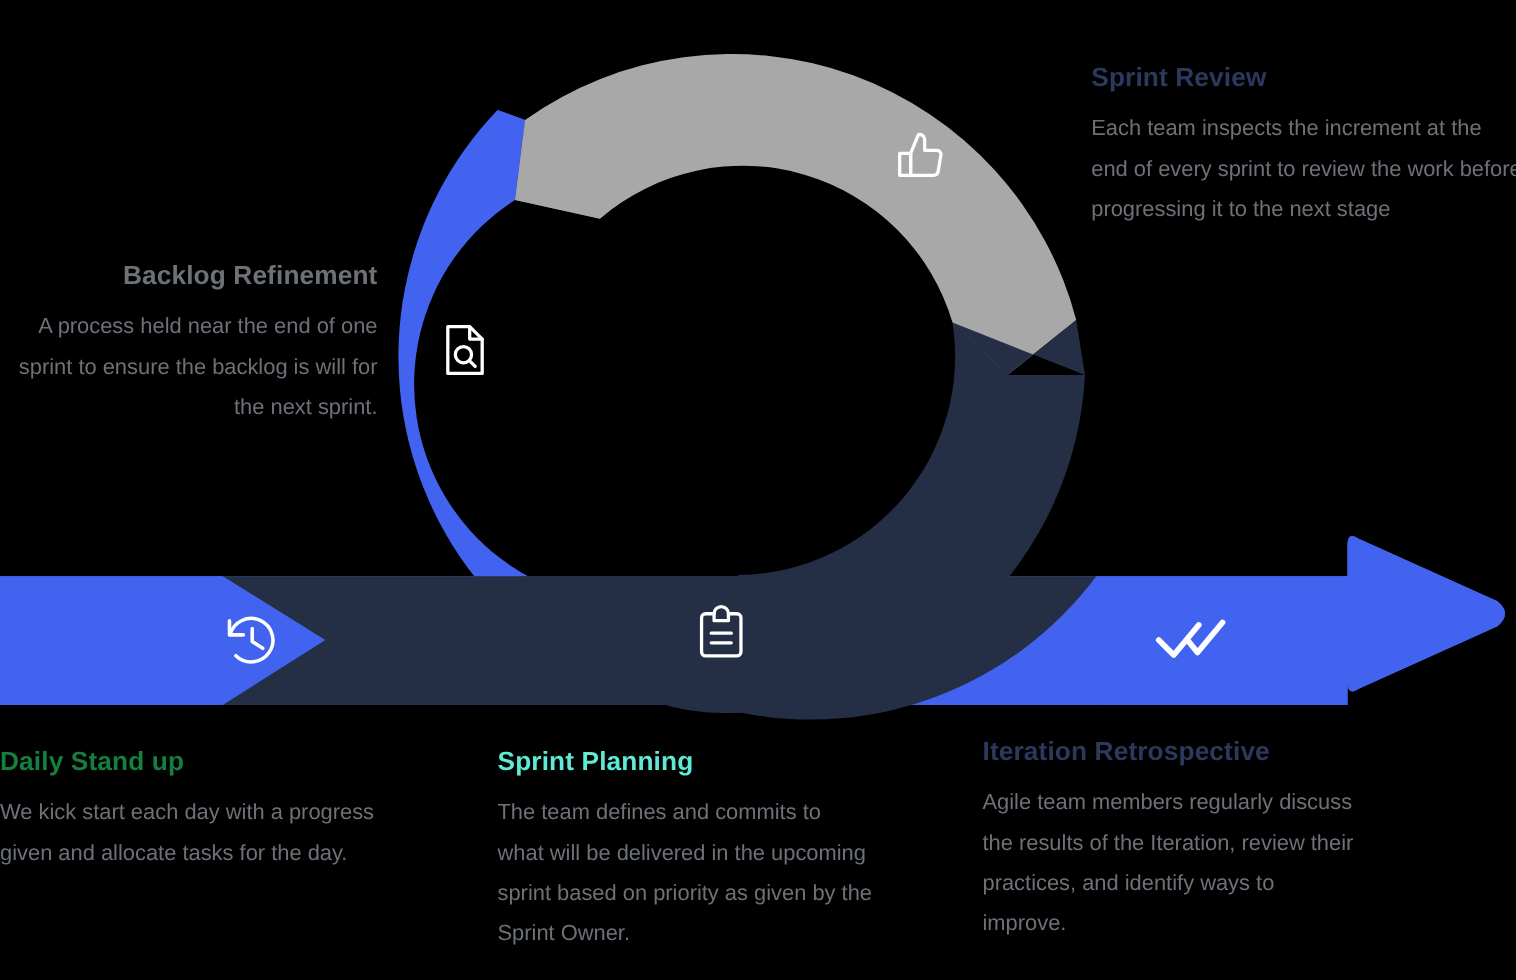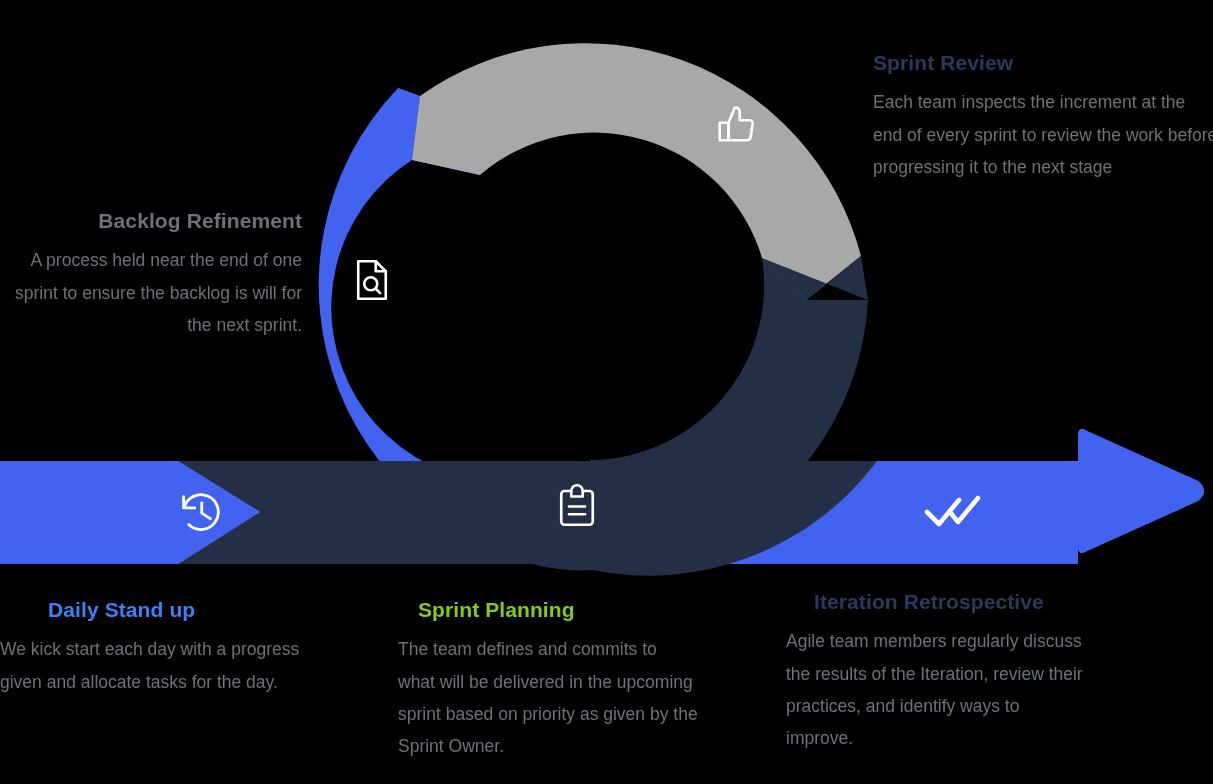--- a/index.html
+++ b/index.html
@@ -38,33 +38,33 @@
   #cap-review {
     left:873px; top:50px; width:345px;
     text-align:left;
   }
   #cap-review h3 { color:#2b3a5c; }
 
   #cap-daily {
     left:0px; top:597px; width:300px;
     text-align:left;
   }
-  #cap-daily h3 { color:#3b82f6;margin-left:48px; }
+  #cap-daily h3 { color:#15803d; }
 
   #cap-planning {
     left:398px; top:597px; width:300px;
     text-align:left;
   }
-  #cap-planning h3 { color:#84cc16;margin-left:20px; }
+  #cap-planning h3 { color:#5eead4; }
 
   #cap-retro {
     left:786px; top:589px; width:300px;
     text-align:left;
   }
-  #cap-retro h3 { color:#2b3a5c;margin-left:28px; }
+  #cap-retro h3 { color:#2b3a5c; }
 </style>
 </head>
 <body>
 
 <div id="stage">
 
   <svg id="diagram" viewBox="0 0 1213 784">
 
     <g>
       <path fill="#4263f0" d="M 0 461

